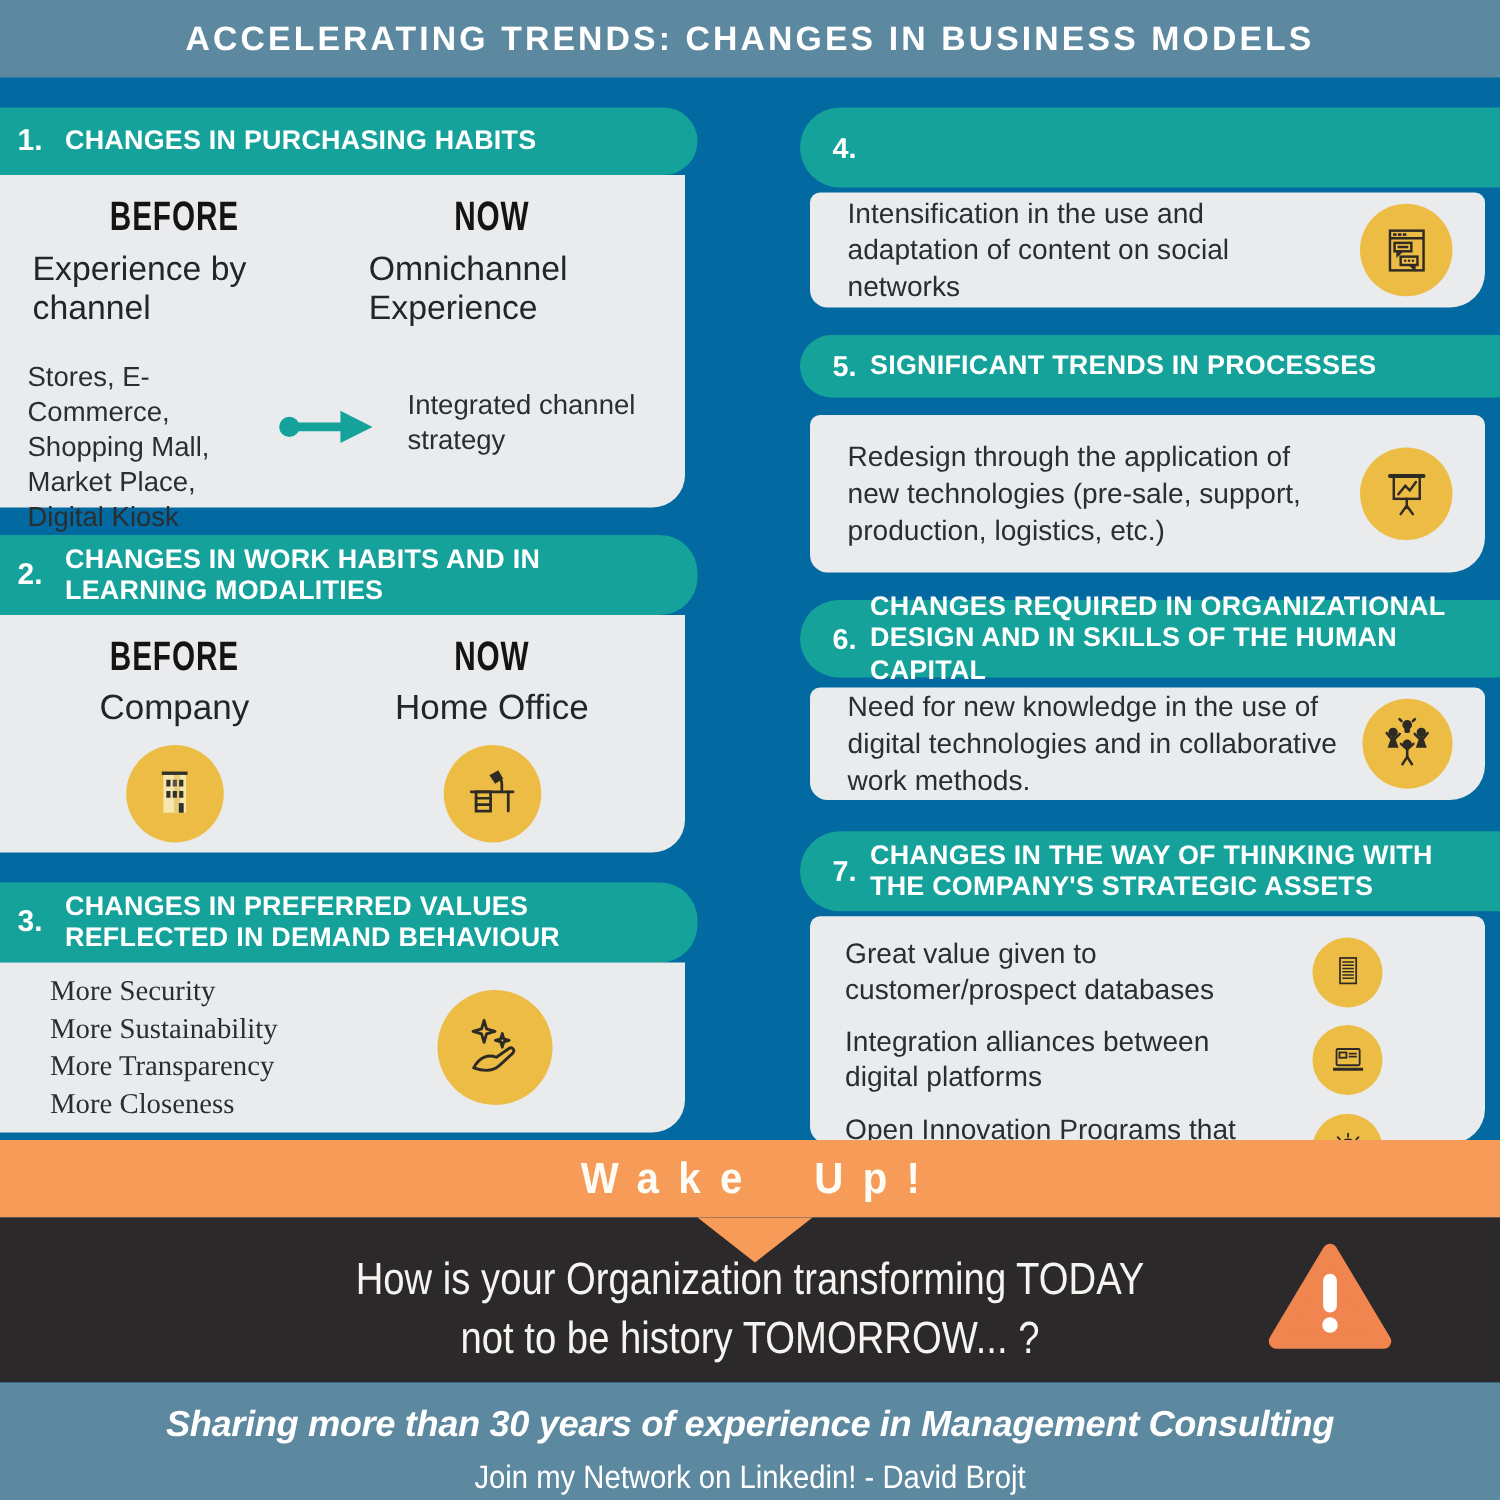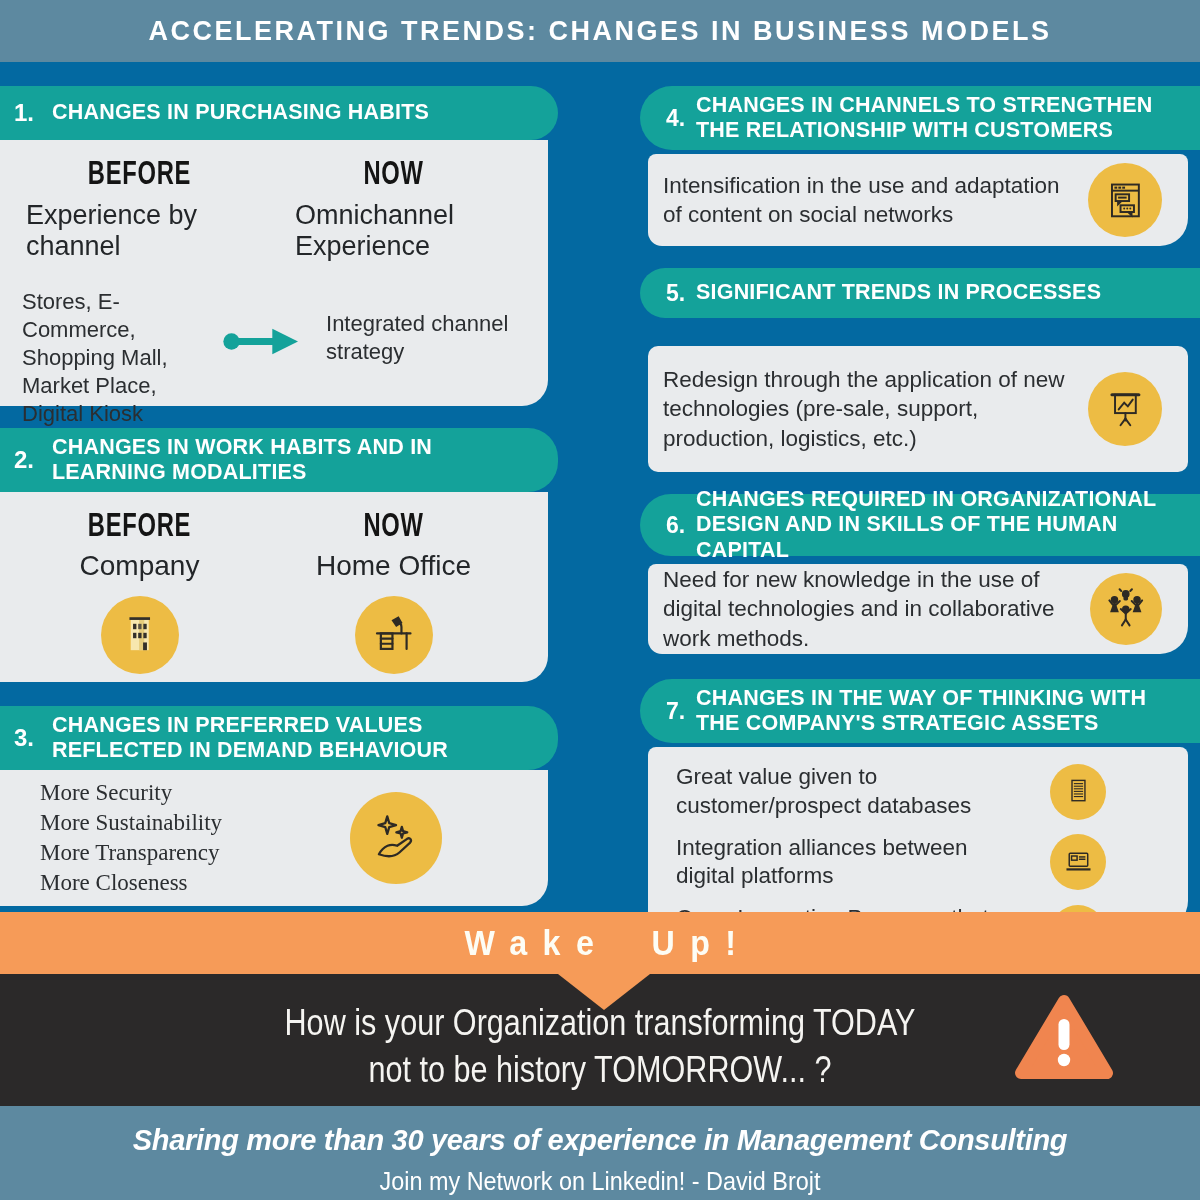--- a/index.html
+++ b/index.html
@@ -23,21 +23,21 @@
   .num{font-weight:bold;font-size:24px;flex:none;width:38px;}
   .hd-right .num{width:30px;font-size:23px;}
   .ttl{font-weight:bold;font-size:21.5px;line-height:1.18;letter-spacing:.2px;}
   .hd1{height:54px;} .hd2{height:64px;} .hd3{height:64px;}
   .hd4{height:64px;} .hd5{height:50px;} .hd6{height:62px;} .hd7{height:64px;}
 
   
   .bd{background:#e9ebed;box-sizing:border-box;}
   .bd-left{width:548px;border-radius:0 0 26px 0;}
   .bd-right{margin:4px 12px 0 8px;border-radius:8px 8px 28px 14px;display:flex;align-items:center;
-            padding:12px 26px 12px 15px;}
+            padding:12px 26px 12px 30px;}
   .bd1{height:266px;padding:14px 18px 10px 22px;}
   .bd2{height:190px;padding:14px 18px 10px 22px;}
   .bd3{height:136px;display:flex;align-items:center;padding:10px 18px 10px 40px;}
   .bd4{height:92px;} .bd5{height:126px;} .bd6{height:90px;}
   .bd7{height:182px;display:block;padding:16px 20px 14px 28px;}
 
   
   .grid2{display:grid;grid-template-columns:235px 1fr;}
   .bn-label{font-weight:bold;font-size:33px;color:#141414;text-align:center;
             transform:scaleX(.72);letter-spacing:1px;}
@@ -200,21 +200,20 @@
         </div>
       </div>
     </section>
   </div>
 
   <div class="col col-right">
 
     <section>
       <div class="hd hd-right hd4">
         <span class="num">4.</span>
-        <span class="ttl">CHANGES IN  CHANNELS TO STRENGTHEN THE RELATIONSHIP WITH CUSTOMERS</span>
       </div>
       <div class="bd bd-right bd4">
         <div class="rtext">Intensification in the use and adaptation of content on social networks</div>
         <div class="circ c74">
           <svg viewBox="0 0 40 40" fill="none" stroke="#2e2a24" stroke-width="1.6">
             <rect x="9" y="7" width="22" height="26"></rect>
             <line x1="9" y1="12" x2="31" y2="12"></line>
             <rect x="11" y="8.7" width="2.3" height="1.7" fill="#2e2a24" stroke="none"></rect>
             <rect x="14.2" y="8.7" width="2.3" height="1.7" fill="#2e2a24" stroke="none"></rect>
             <rect x="17.4" y="8.7" width="2.3" height="1.7" fill="#2e2a24" stroke="none"></rect>
@@ -229,21 +228,21 @@
           </svg>
         </div>
       </div>
     </section>
 
     <section style="margin-top:22px;">
       <div class="hd hd-right hd5">
         <span class="num">5.</span>
         <span class="ttl">SIGNIFICANT TRENDS IN PROCESSES</span>
       </div>
-      <div class="bd bd-right bd5" style="margin-top:28px;border-radius:10px;">
+      <div class="bd bd-right bd5" style="margin-top:14px;">
         <div class="rtext">Redesign through the application of new technologies (pre-sale, support, production, logistics, etc.)</div>
         <div class="circ c74">
           <svg viewBox="0 0 40 40" fill="none" stroke="#2e2a24" stroke-width="1.6" stroke-linecap="round">
             <line x1="9" y1="8" x2="31" y2="8" stroke-width="2.6"></line>
             <rect x="11.5" y="8" width="17" height="15"></rect>
             <polyline points="14.5,20 19,14.5 22,17.5 26,12"></polyline>
             <line x1="20" y1="23" x2="20" y2="29"></line>
             <line x1="20" y1="27.5" x2="16" y2="33"></line>
             <line x1="20" y1="27.5" x2="24" y2="33"></line>
           </svg>

